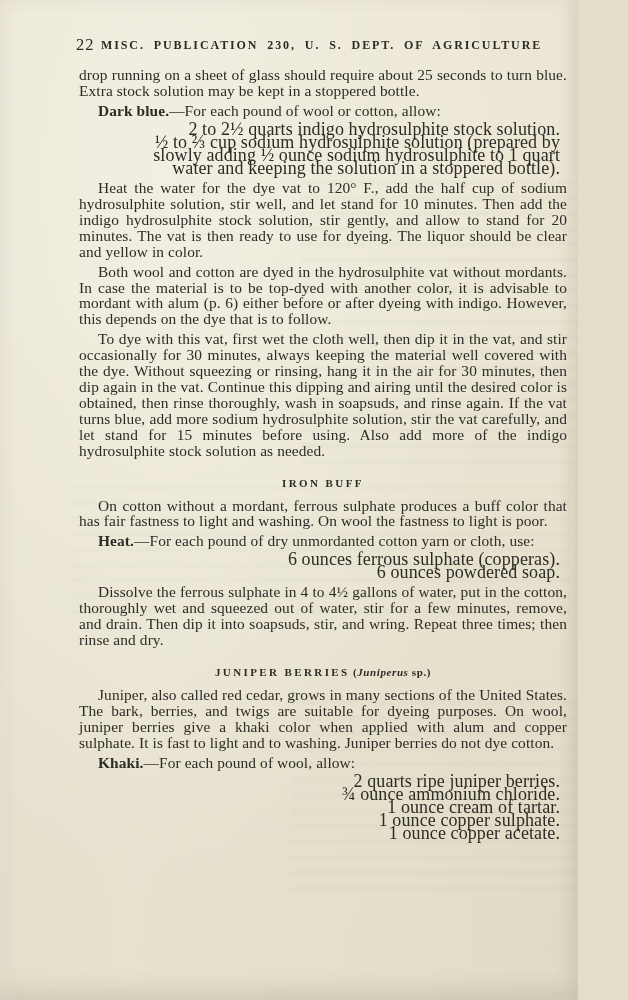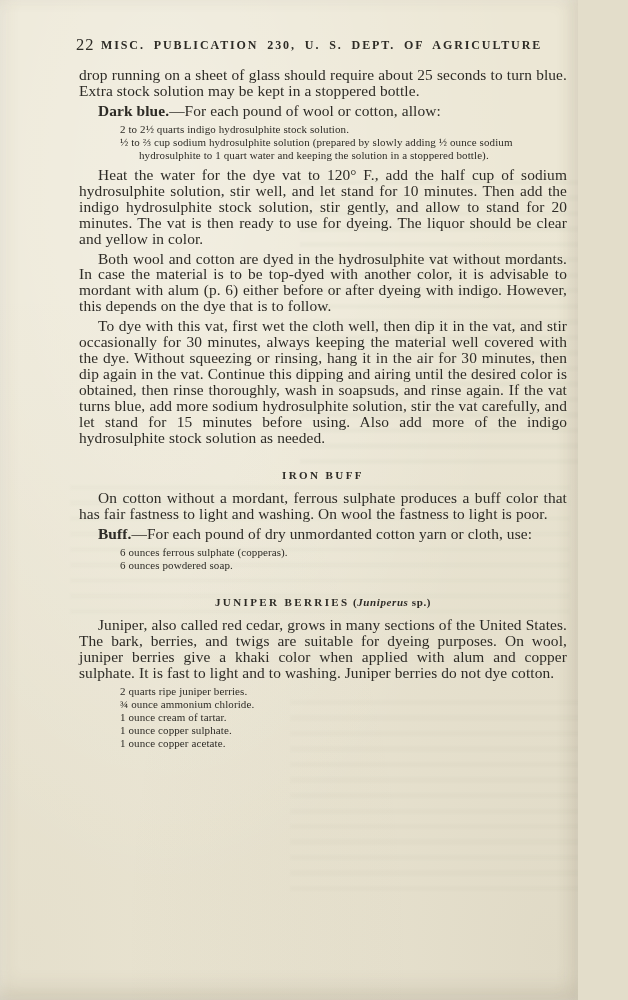--- a/index.html
+++ b/index.html
@@ -66,40 +66,40 @@
     line-height: 15.9px;
     text-align: justify;
     letter-spacing: 0.1px;
   }
   .para { margin: 4px; text-indent: 19px; }
   .para.no-indent { text-indent: 0; }
   .lead { font-weight: bold; }
   .recipe {
     margin: 4px 0 5px 45px;
     width: 440px;
-    font-size: 11px;
+    font-size: 18px;
     line-height: 13.1px;
-    text-align: left;
+    text-align: right;
   }
   .recipe-item {
     padding-left: 19px;
     text-indent: -19px;
   }
   .section-heading {
     text-align: center;
     font-size: 11px;
     line-height: 13px;
     font-weight: bold;
     margin: 9px 0 8px 0;
     text-indent: 0;
   }
   .section-heading .hs-caps { letter-spacing: 2.4px; }
   .section-heading .hs-plain { letter-spacing: 0.6px; }
   .section-heading .hs-italic { font-style: italic; letter-spacing: 0.6px; }
-  .heading-gap-top { margin-top: 24px; }
+  .heading-gap-top { margin-top: 18px; }
 </style>
 </head>
 <body>
 
 <div class="page">
 
   <div class="bleed b1"></div>
   <div class="bleed b2"></div>
   <div class="bleed b3"></div>
 
@@ -124,32 +124,34 @@
       <p class="para">Heat the water for the dye vat to 120° F., add the half cup of sodium hydrosulphite solution, stir well, and let stand for 10 minutes. Then add the indigo hydrosulphite stock solution, stir gently, and allow to stand for 20 minutes. The vat is then ready to use for dyeing. The liquor should be clear and yellow in color.</p>
 
       <p class="para">Both wool and cotton are dyed in the hydrosulphite vat without mordants. In case the material is to be top-dyed with another color, it is advisable to mordant with alum (p. 6) either before or after dyeing with indigo. However, this depends on the dye that is to follow.</p>
 
       <p class="para">To dye with this vat, first wet the cloth well, then dip it in the vat, and stir occasionally for 30 minutes, always keeping the material well covered with the dye. Without squeezing or rinsing, hang it in the air for 30 minutes, then dip again in the vat. Continue this dipping and airing until the desired color is obtained, then rinse thoroughly, wash in soapsuds, and rinse again. If the vat turns blue, add more sodium hydrosulphite solution, stir the vat carefully, and let stand for 15 minutes before using. Also add more of the indigo hydrosulphite stock solution as needed.</p>
 
       <p class="para section-heading heading-gap-top"><span class="hs-caps">IRON BUFF</span></p>
 
       <p class="para">On cotton without a mordant, ferrous sulphate produces a buff color that has fair fastness to light and washing. On wool the fastness to light is poor.</p>
 
-      <p class="para"><span class="lead">Buff.</span><span>—For each pound of dry unmordanted cotton yarn or cloth, use:</span></p>
+      <p class="para"><span class="lead">Heat.</span><span>—For each pound of dry unmordanted cotton yarn or cloth, use:</span></p>
 
       <div class="recipe">
           <div class="recipe-item">6 ounces ferrous sulphate (copperas).</div>
           <div class="recipe-item">6 ounces powdered soap.</div>
         </div>
 
+      <p class="para">Dissolve the ferrous sulphate in 4 to 4½ gallons of water, put in the cotton, thoroughly wet and squeezed out of water, stir for a few minutes, remove, and drain. Then dip it into soapsuds, stir, and wring. Repeat three times; then rinse and dry.</p>
 
       <p class="para section-heading heading-gap-top"><span class="hs-caps">JUNIPER BERRIES</span><span class="hs-plain"> (</span><span class="hs-italic">Juniperus</span><span class="hs-plain"> sp.)</span></p>
 
       <p class="para">Juniper, also called red cedar, grows in many sections of the United States. The bark, berries, and twigs are suitable for dyeing purposes. On wool, juniper berries give a khaki color when applied with alum and copper sulphate. It is fast to light and to washing. Juniper berries do not dye cotton.</p>
 
+      <p class="para"><span class="lead">Khaki.</span><span>—For each pound of wool, allow:</span></p>
 
       <div class="recipe">
           <div class="recipe-item">2 quarts ripe juniper berries.</div>
           <div class="recipe-item">¾ ounce ammonium chloride.</div>
           <div class="recipe-item">1 ounce cream of tartar.</div>
           <div class="recipe-item">1 ounce copper sulphate.</div>
           <div class="recipe-item">1 ounce copper acetate.</div>
         </div>
 
     </div>

